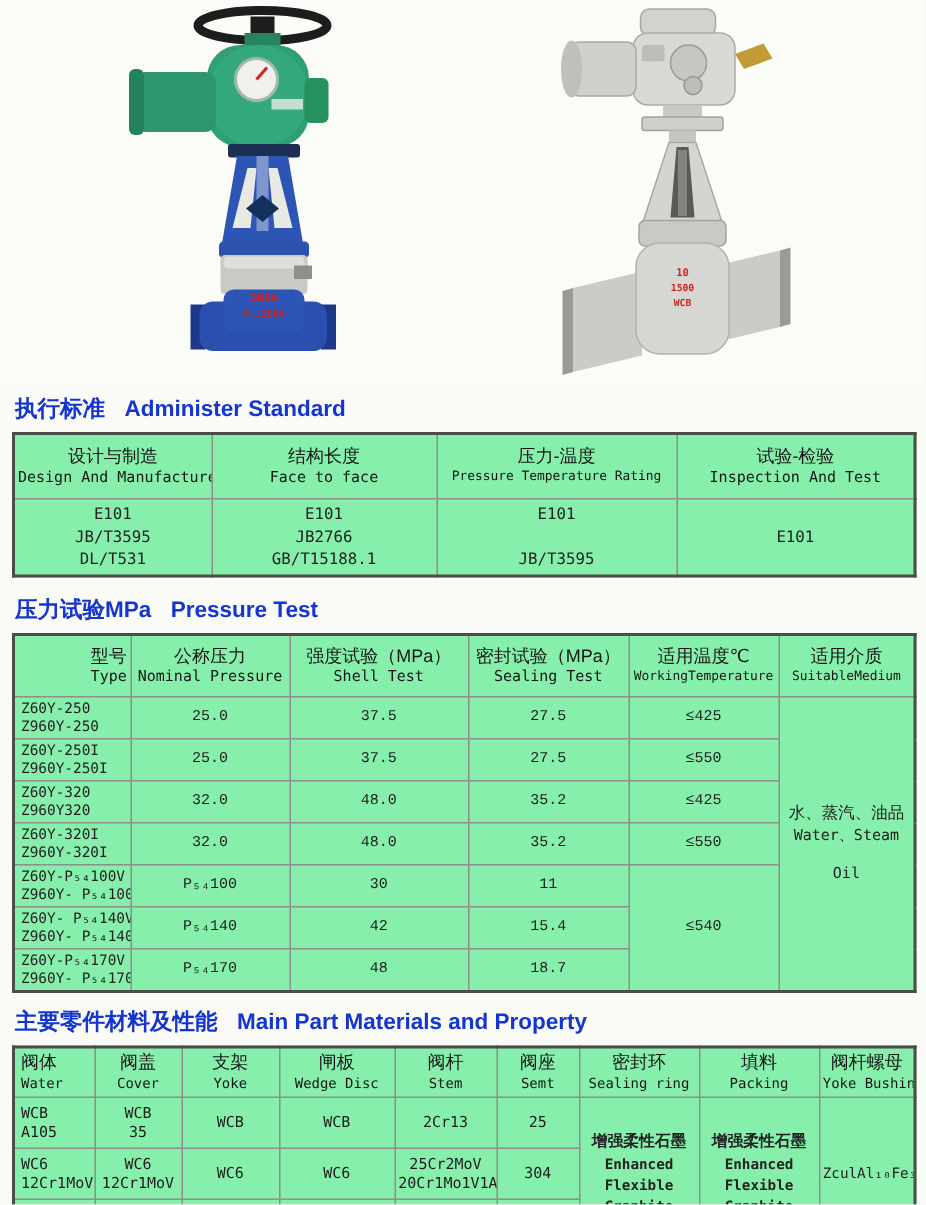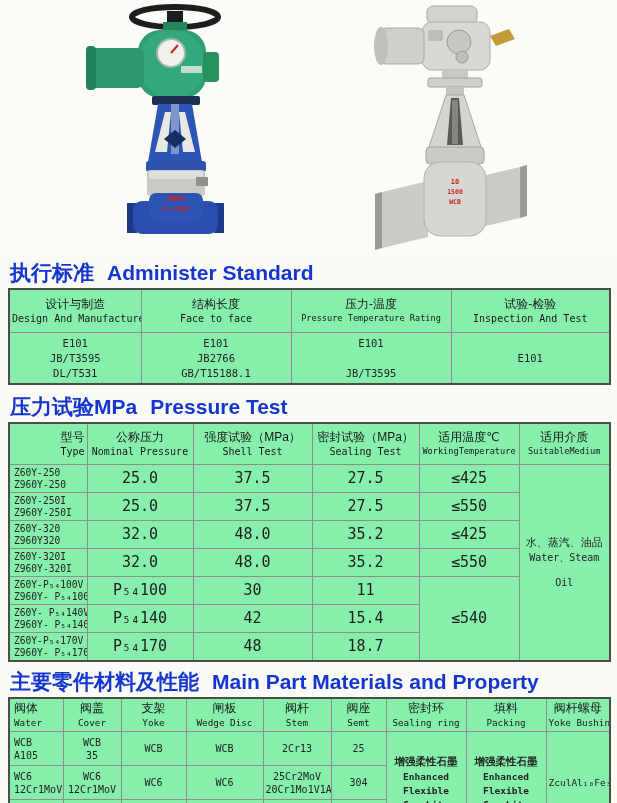--- a/index.html
+++ b/index.html
@@ -13,39 +13,39 @@
 
   
   .photos{display:flex;height:255px;align-items:flex-start;background:#fbfbf8;}
   .photo{height:255px;}
   .photo-left{width:310px;}
   .photo-right{width:287px;margin-left:20px;}
 
   
   .sec-title{
     margin:8px 0 5px 10px;
-    font-size:21px;line-height:20px;font-weight:bold;
+    font-size:15px;line-height:20px;font-weight:bold;
     color:#1535cf;
   }
   .sec-title .zh{margin-right:13px;}
 
   
   table{
     border-collapse:collapse;table-layout:fixed;
     width:601px;margin:0 8px;
     background:#86efac;
   }
   table{border:2px solid #4c4c48;}
   th,td{border:1px solid #8e8e8a;text-align:center;vertical-align:middle;padding:1px 2px;overflow:hidden;}
   th{font-weight:normal;}
   .hzh{font-size:12px;color:#161616;line-height:15px;}
   .hen{font-size:10px;line-height:13px;color:#161616;font-family:"DejaVu Sans Mono","DejaVu Sans",monospace;white-space:nowrap;}
   .hen.small{font-size:8.6px;}
   .mono{font-family:"DejaVu Sans Mono","DejaVu Sans",monospace;}
-  .val{font-size:15px;line-height:15px;color:#1d1d1d;}
+  .val{font-size:10px;line-height:15px;color:#1d1d1d;font-family:Liberation Mono, monospace;}
   .val2{font-size:10px;line-height:13px;color:#1d1d1d;}
 
   
   .t1 th{height:40px;}
   .t1 td{height:48px;}
   .t1 .cell-line{font-size:10.5px;line-height:15px;}
 
   
   .t2 th{height:38px;}
   .t2 tr.r td{height:25px;}

